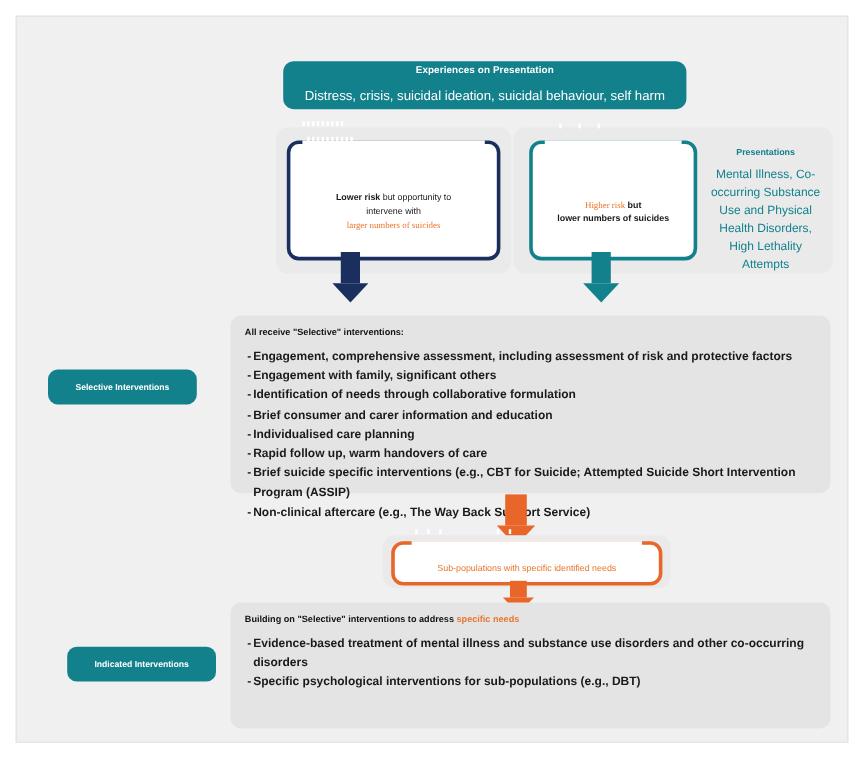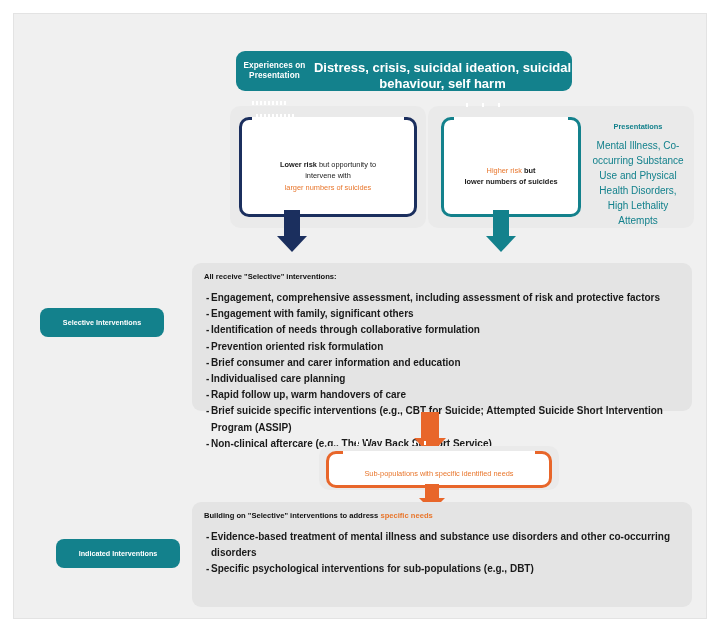--- a/index.html
+++ b/index.html
@@ -10,25 +10,25 @@
   }
   .canvas{
     position:absolute;left:13px;top:13px;width:694px;height:606px;
     background:#f0f0f0;border:1px solid #e3e3e3;box-sizing:border-box;
   }
 
   
   .banner{
     position:absolute;left:222px;top:37px;width:336px;height:40px;
     background:#13818c;border-radius:9px;
-    display:flex;flex-direction:row;align-items:center;justify-content:center;
+    display:flex;flex-direction:column;align-items:center;justify-content:center;
     color:#ffffff;text-align:center;line-height:1.25;
   }
   .banner .t1{font-size:8.2px;font-weight:bold;letter-spacing:.1px;}
-  .banner .t2{font-size:13px;margin-top:10px;font-weight:bold;}
+  .banner .t2{font-size:11px;margin-top:10px;}
 
   
   .backpanel{position:absolute;background:#eaeaea;border-radius:10px;}
   #back-left{left:216px;top:92px;width:196px;height:122px;}
   #back-right{left:414px;top:92px;width:266px;height:122px;}
 
   
   .riskcard{
     position:absolute;background:#ffffff;border-radius:10px;
     box-sizing:border-box;
@@ -45,21 +45,21 @@
     position:absolute;left:0;right:0;bottom:0;top:18px;
     display:flex;align-items:center;justify-content:center;
     text-align:center;padding:0 8px;box-sizing:border-box;
   }
   
   .riskcard .notch{
     position:absolute;left:10px;right:10px;top:-3px;height:6px;background:#ffffff;
   }
   .risktext{font-size:7.4px;line-height:1.55;color:#1a1a1a;}
   .risktext b{font-weight:bold;}
-  .risktext .orange{color:#e8762c;}
+  .risktext .orange{color:#e8762c;font-family:Liberation Serif, serif;}
 
   
   .people{position:absolute;display:flex;align-items:flex-end;}
   .person{position:relative;margin:0 2px;}
   .person .head{
     width:5px;height:5px;border-radius:50%;background:#a8d5d5;margin:0 auto 1px;
   }
   .person .body{
     width:9px;height:11px;background:#a8d5d5;
     border-radius:3px 3px 1px 1px;position:relative;
@@ -221,21 +221,20 @@
     <div class="stem"></div>
       <div class="tip"></div>
   </div>
 
   <div class="panel" id="panel-selective">
     <div class="heading">All receive "Selective" interventions:</div>
     <ul>
       <li>Engagement, comprehensive assessment, including assessment of risk and protective factors</li>
       <li>Engagement with family, significant others</li>
       <li>Identification of needs through collaborative formulation</li>
-      <li>Prevention oriented risk formulation</li>
       <li>Brief consumer and carer information and education</li>
       <li>Individualised care planning</li>
       <li>Rapid follow up, warm handovers of care</li>
       <li>Brief suicide specific interventions (e.g., CBT for Suicide; Attempted Suicide Short Intervention Program (ASSIP)</li>
       <li>Non-clinical aftercare (e.g., The Way Back Support Service)</li>
     </ul>
   </div>
 
   <div class="arrow" id="arrow-orange-1">
     <div class="stem"></div>

